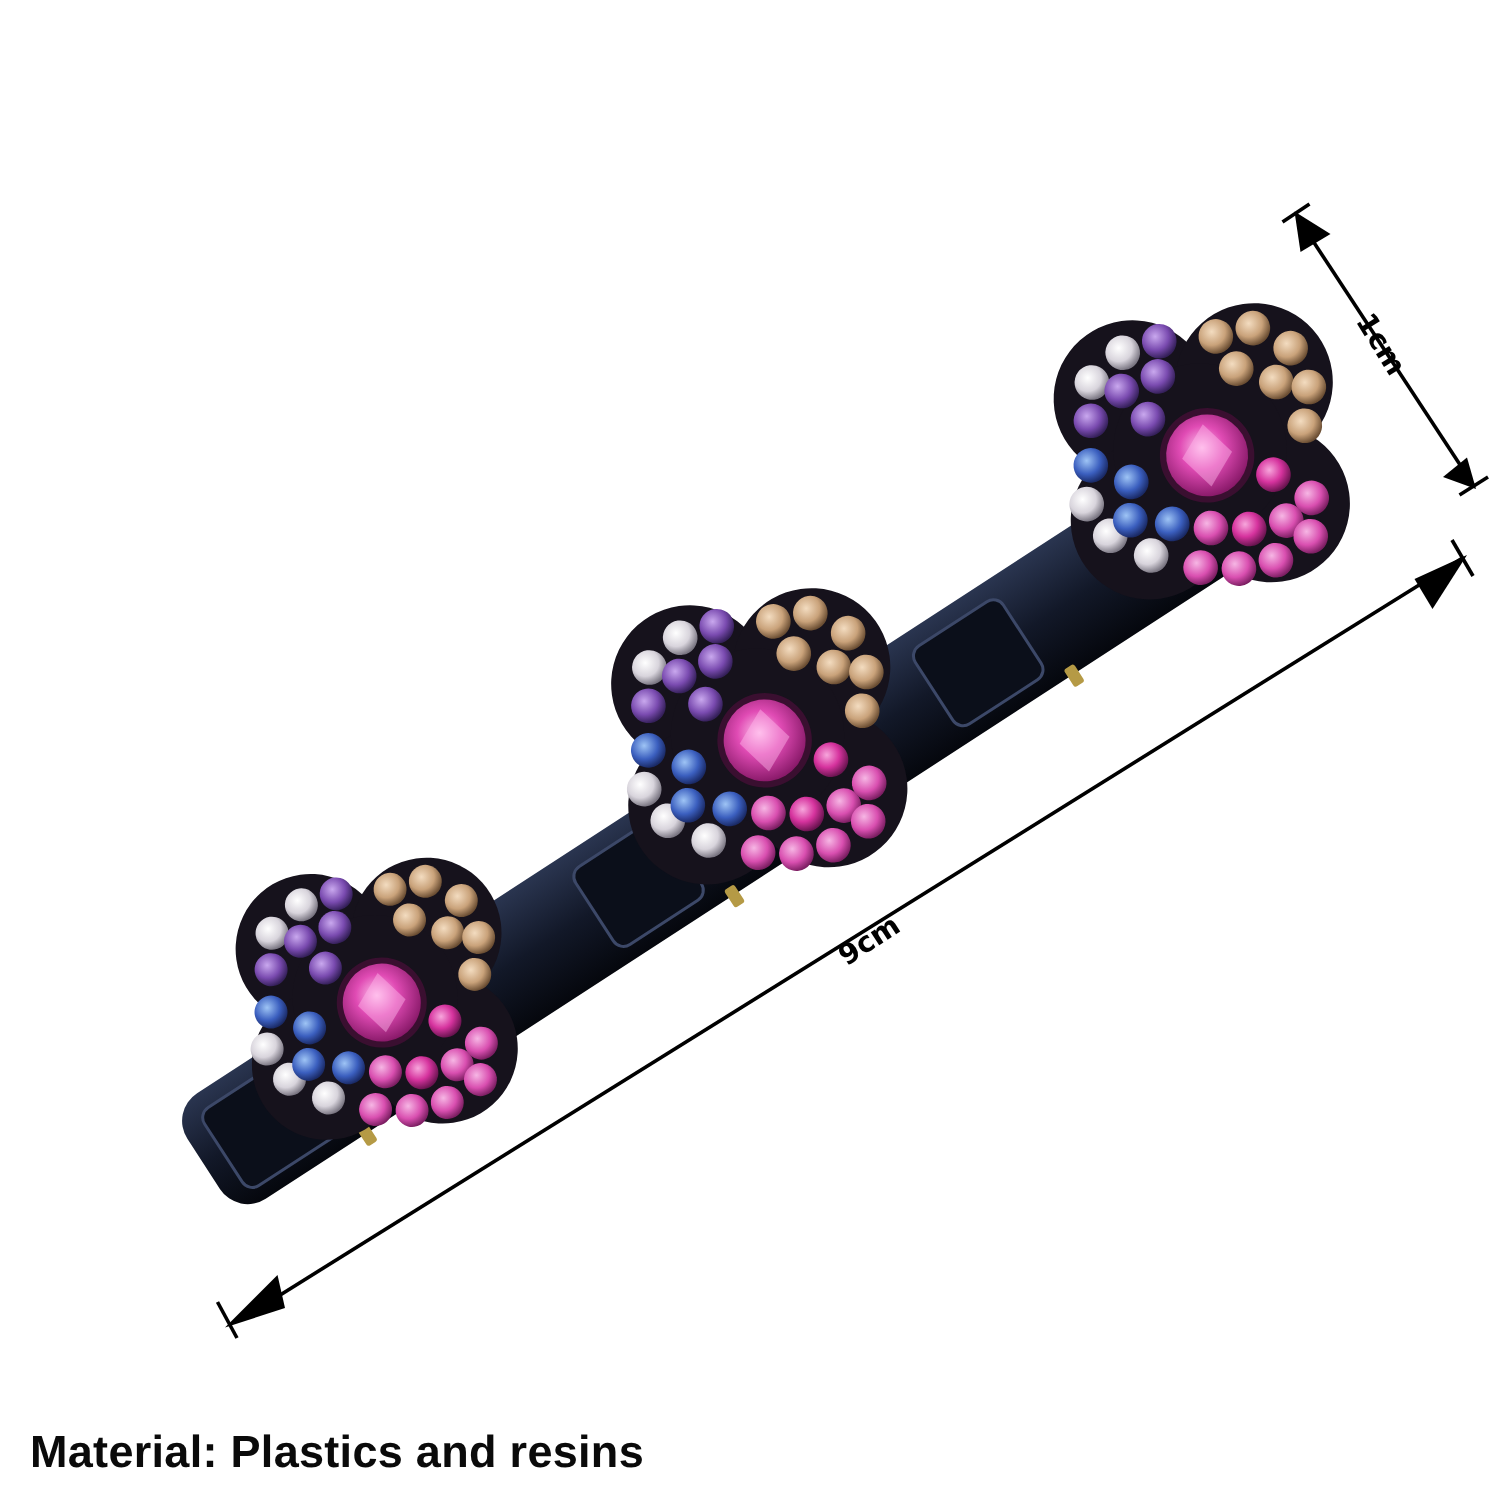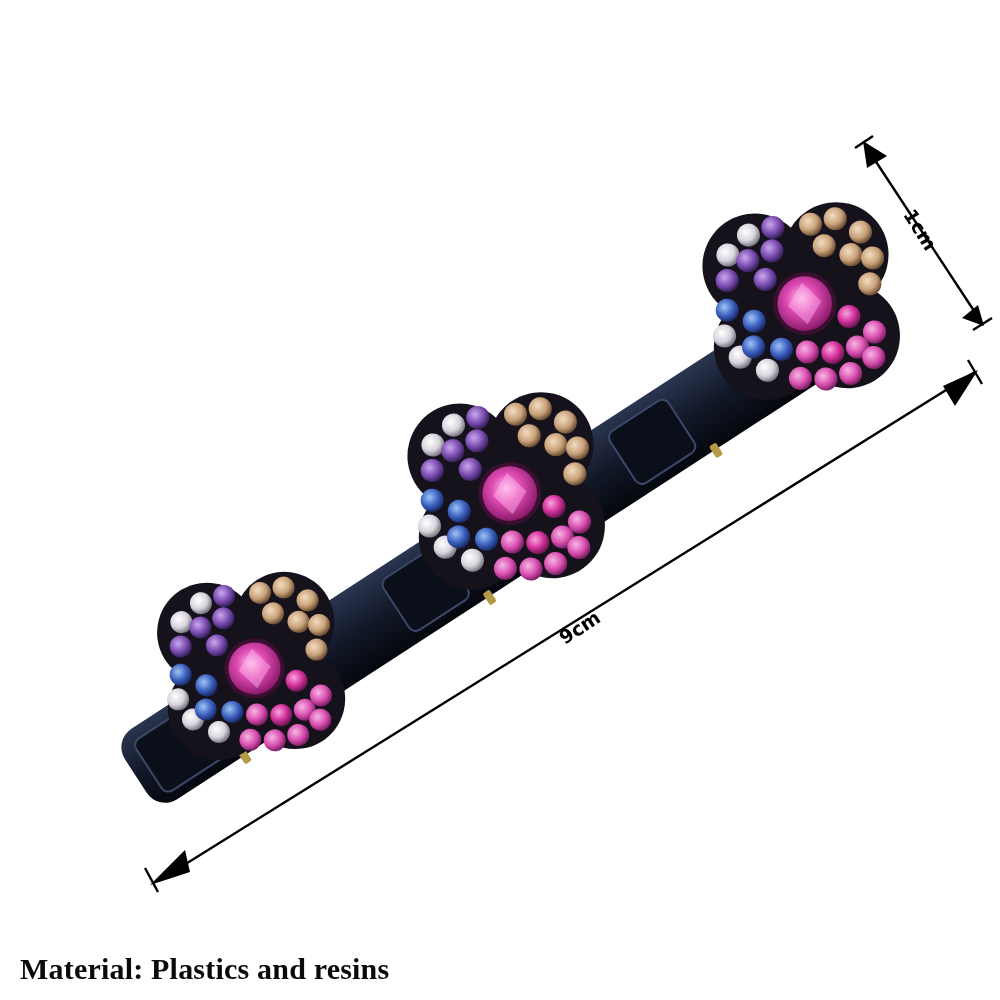--- a/index.html
+++ b/index.html
@@ -9,21 +9,21 @@
       position: absolute;
       font-family: "DejaVu Sans", sans-serif;
       font-weight: bold;
       color: #000;
       white-space: nowrap;
     }
     .label-9cm { left: 555px; top: 630px; font-size: 19px; transform: rotate(-33deg); transform-origin: left top; }
     .label-1cm { left: 918px; top: 205px; font-size: 19px; transform: rotate(58deg); transform-origin: left top; }
     .caption {
       position: absolute; left: 20px; top: 952px;
-      font-family: Liberation Serif, serif; font-weight: bold;
+      font-family: Liberation Sans, sans-serif; font-weight: bold;
       font-size: 30px; color: #0a0a0a; letter-spacing: 0.2px;
     }
   </style>
 </head>
 <body>
 
 <div class="canvas">
   <svg class="scene" width="1000" height="1000" viewBox="0 0 1000 1000">
     <defs>
       <radialGradient id="gPink" cx="40%" cy="35%" r="65%">

